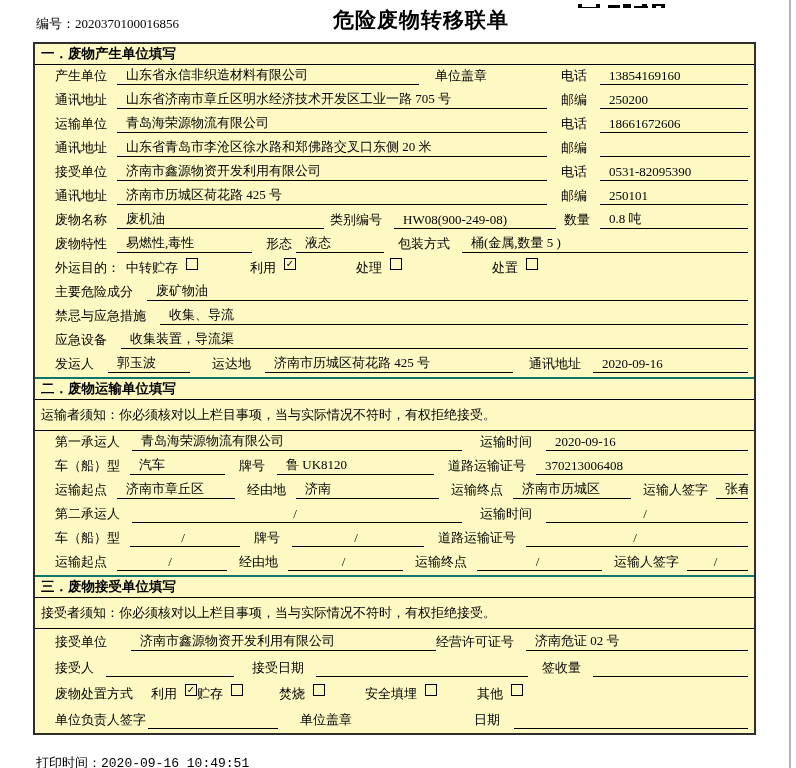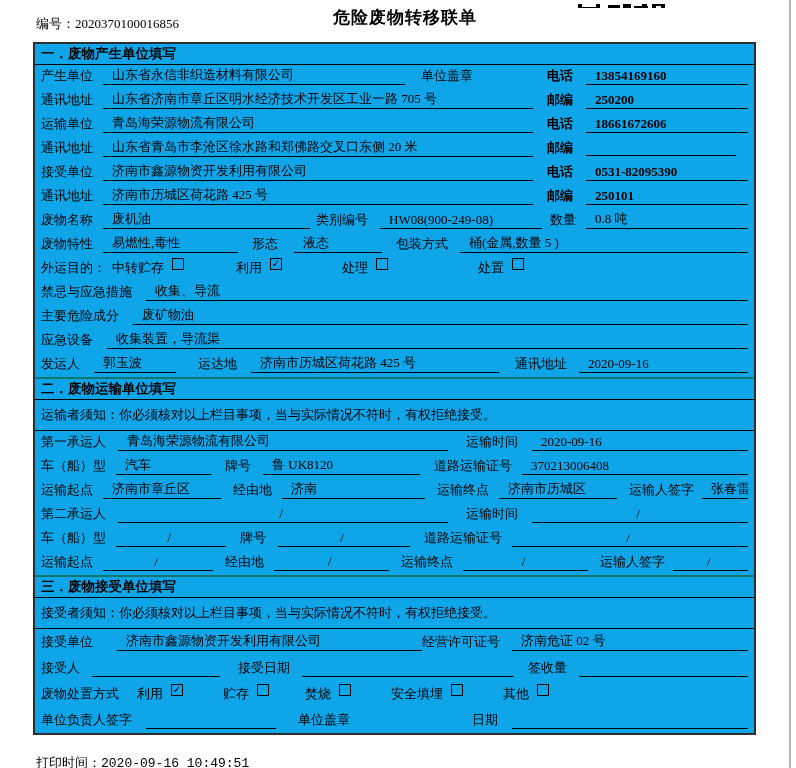--- a/index.html
+++ b/index.html
@@ -8,42 +8,42 @@
     width: 796px; height: 768px; position: relative; overflow: hidden;
     font-family: "Liberation Serif", "DejaVu Serif", serif;
     font-size: 13px; color: #000; background:#fff;
   }
   .page-edge { position:absolute; top:0; right:5px; width:2px; height:768px; background:#b5b5b5; }
 
   
   .doc-header { position: relative; height: 42px; border-radius: 10px; }
   .doc-number { position:absolute; left:36px; top:15px; white-space:nowrap; }
   .doc-title  { position:absolute; left:333px; top:6px; font-family:Liberation Mono, monospace;
-                font-weight:bold; font-size:17px; letter-spacing:1px; white-space:nowrap; }
+                font-weight:bold; font-size:21px; letter-spacing:1px; white-space:nowrap; }
   .qr-partial { position:absolute; left:578px; top:0; width:90px; height:8px; overflow:hidden; }
 
   
-  .form { margin-left:33px; width:723px; border:2px solid #2e2e2e; background:#0ea5e9; }
+  .form { margin-left:33px; width:723px; border:2px solid #2e2e2e; background:#fef9c3; }
   .sec { border-top:2px solid #0f766e; }
   .sec:first-child { border-top:none; }
   .sec-h { height:21px; display:flex; align-items:center; padding:0 6px;
            font-family:"Liberation Sans","DejaVu Sans",sans-serif; font-weight:bold; font-size:13.5px;
            border-bottom:1px solid #000; }
   .notice { height:31px; display:flex; align-items:center; padding:0 6px; border-bottom:1px solid #000; }
 
-  .row { display:flex; align-items:flex-end; height:24px; padding:0 6px 4px 6px; }
+  .row { display:flex; align-items:flex-end; height:24px; padding:0 6px 4px 20px; }
   .s3 .row { height:26px; }
   .lbl { white-space:nowrap; flex:0 0 auto; }
   .val { border-bottom:1px solid #000; padding:0 4px 0 9px; white-space:nowrap; overflow:hidden;
          min-height:16px; flex:0 0 auto; }
   .val.fill { flex:1 1 auto; }
   .val.ctr { text-align:center; padding-left:0; }
   .lg { flex:0 0 506px; display:flex; align-items:flex-end; }
   .lg .val.fill { margin-right:14px; }
-  .rg { flex:1 1 auto; display:flex; align-items:center;font-weight:bold; }
+  .rg { flex:1 1 auto; display:flex; align-items:flex-end; }
   .rg .lbl { margin-right:13px; }
   .rg .val { flex:1 1 auto; }
 
   .cb { width:12px; height:12px; border:1px solid #000; display:inline-flex; align-items:center;
         justify-content:center; font-size:10px; line-height:1; margin-left:8px; position:relative; top:-1px;
         font-family:"DejaVu Sans",sans-serif; flex:0 0 auto; }
   .opt { display:flex; align-items:flex-start; }
 
   .print-time { margin:19px 0 0 36px; white-space:nowrap;font-family:Liberation Mono, monospace; }
 </style>
@@ -146,21 +146,21 @@
       <span class="val" style="width:207px">废机油</span>
       <span class="lbl" style="margin-left:6px;margin-right:12px">类别编号</span>
       <span class="val" style="width:162px">HW08(900-249-08)</span>
       <span class="lbl" style="margin-left:8px;margin-right:10px">数量</span>
       <span class="val fill">0.8 吨</span>
     </div>
 
     <div class="row">
       <span class="lbl" style="margin-right:10px">废物特性</span>
       <span class="val" style="width:135px">易燃性,毒性</span>
-      <span class="lbl" style="margin-left:14px;margin-right:16px">形态</span>
+      <span class="lbl" style="margin-left:14px;margin-right:4px">形态</span>
       <span class="val" style="width:88px">液态</span>
       <span class="lbl" style="margin-left:14px;margin-right:12px">包装方式</span>
       <span class="val fill">桶(金属,数量  5 )</span>
     </div>
 
     <div class="row">
       <span class="lbl">外运目的：</span>
       <span class="opt" style="margin-left:6px">
         <span class="lbl">中转贮存</span>
         <span class="cb"></span>
@@ -173,27 +173,27 @@
         <span class="lbl">处理</span>
         <span class="cb"></span>
       </span>
       <span class="opt" style="margin-left:90px">
         <span class="lbl">处置</span>
         <span class="cb"></span>
       </span>
     </div>
 
     <div class="row">
+      <span class="lbl" style="margin-right:14px">主要危险成分</span>
+      <span class="val fill">废矿物油</span>
+    </div>
+
+    <div class="row">
       <span class="lbl" style="margin-right:14px">禁忌与应急措施</span>
       <span class="val fill">收集、导流</span>
-    </div>
-
-    <div class="row">
-      <span class="lbl" style="margin-right:14px">主要危险成分</span>
-      <span class="val fill">废矿物油</span>
     </div>
 
     <div class="row">
       <span class="lbl" style="margin-right:14px">应急设备</span>
       <span class="val fill">收集装置，导流渠</span>
     </div>
 
     <div class="row">
       <span class="lbl" style="margin-right:14px">发运人</span>
       <span class="val" style="width:82px">郭玉波</span>
@@ -282,40 +282,40 @@
       <span class="lbl" style="margin-left:14px;margin-right:12px">签收量</span>
       <span class="val fill"></span>
     </div>
 
     <div class="row">
       <span class="lbl">废物处置方式</span>
       <span class="opt" style="margin-left:18px">
         <span class="lbl">利用</span>
         <span class="cb">✓</span>
       </span>
-      <span class="opt" style="margin-left:40px">
+      <span class="opt" style="">
         <span class="lbl">贮存</span>
         <span class="cb"></span>
       </span>
       <span class="opt" style="margin-left:36px">
         <span class="lbl">焚烧</span>
         <span class="cb"></span>
       </span>
       <span class="opt" style="margin-left:40px">
         <span class="lbl">安全填埋</span>
         <span class="cb"></span>
       </span>
       <span class="opt" style="margin-left:40px">
         <span class="lbl">其他</span>
         <span class="cb"></span>
       </span>
     </div>
 
     <div class="row">
-      <span class="lbl" style="margin-right:14px">单位负责人签字</span>
+      <span class="lbl" style="margin-right:2px">单位负责人签字</span>
       <span class="val" style="width:130px"></span>
       <span class="lbl" style="margin-left:22px">单位盖章</span>
       <span class="lbl" style="margin-left:122px;margin-right:14px">日期</span>
       <span class="val fill"></span>
     </div>
   </div>
 </div>
 
 <div class="print-time"><span>打印时间：</span><span>2020-09-16  10:49:51</span></div>
 

